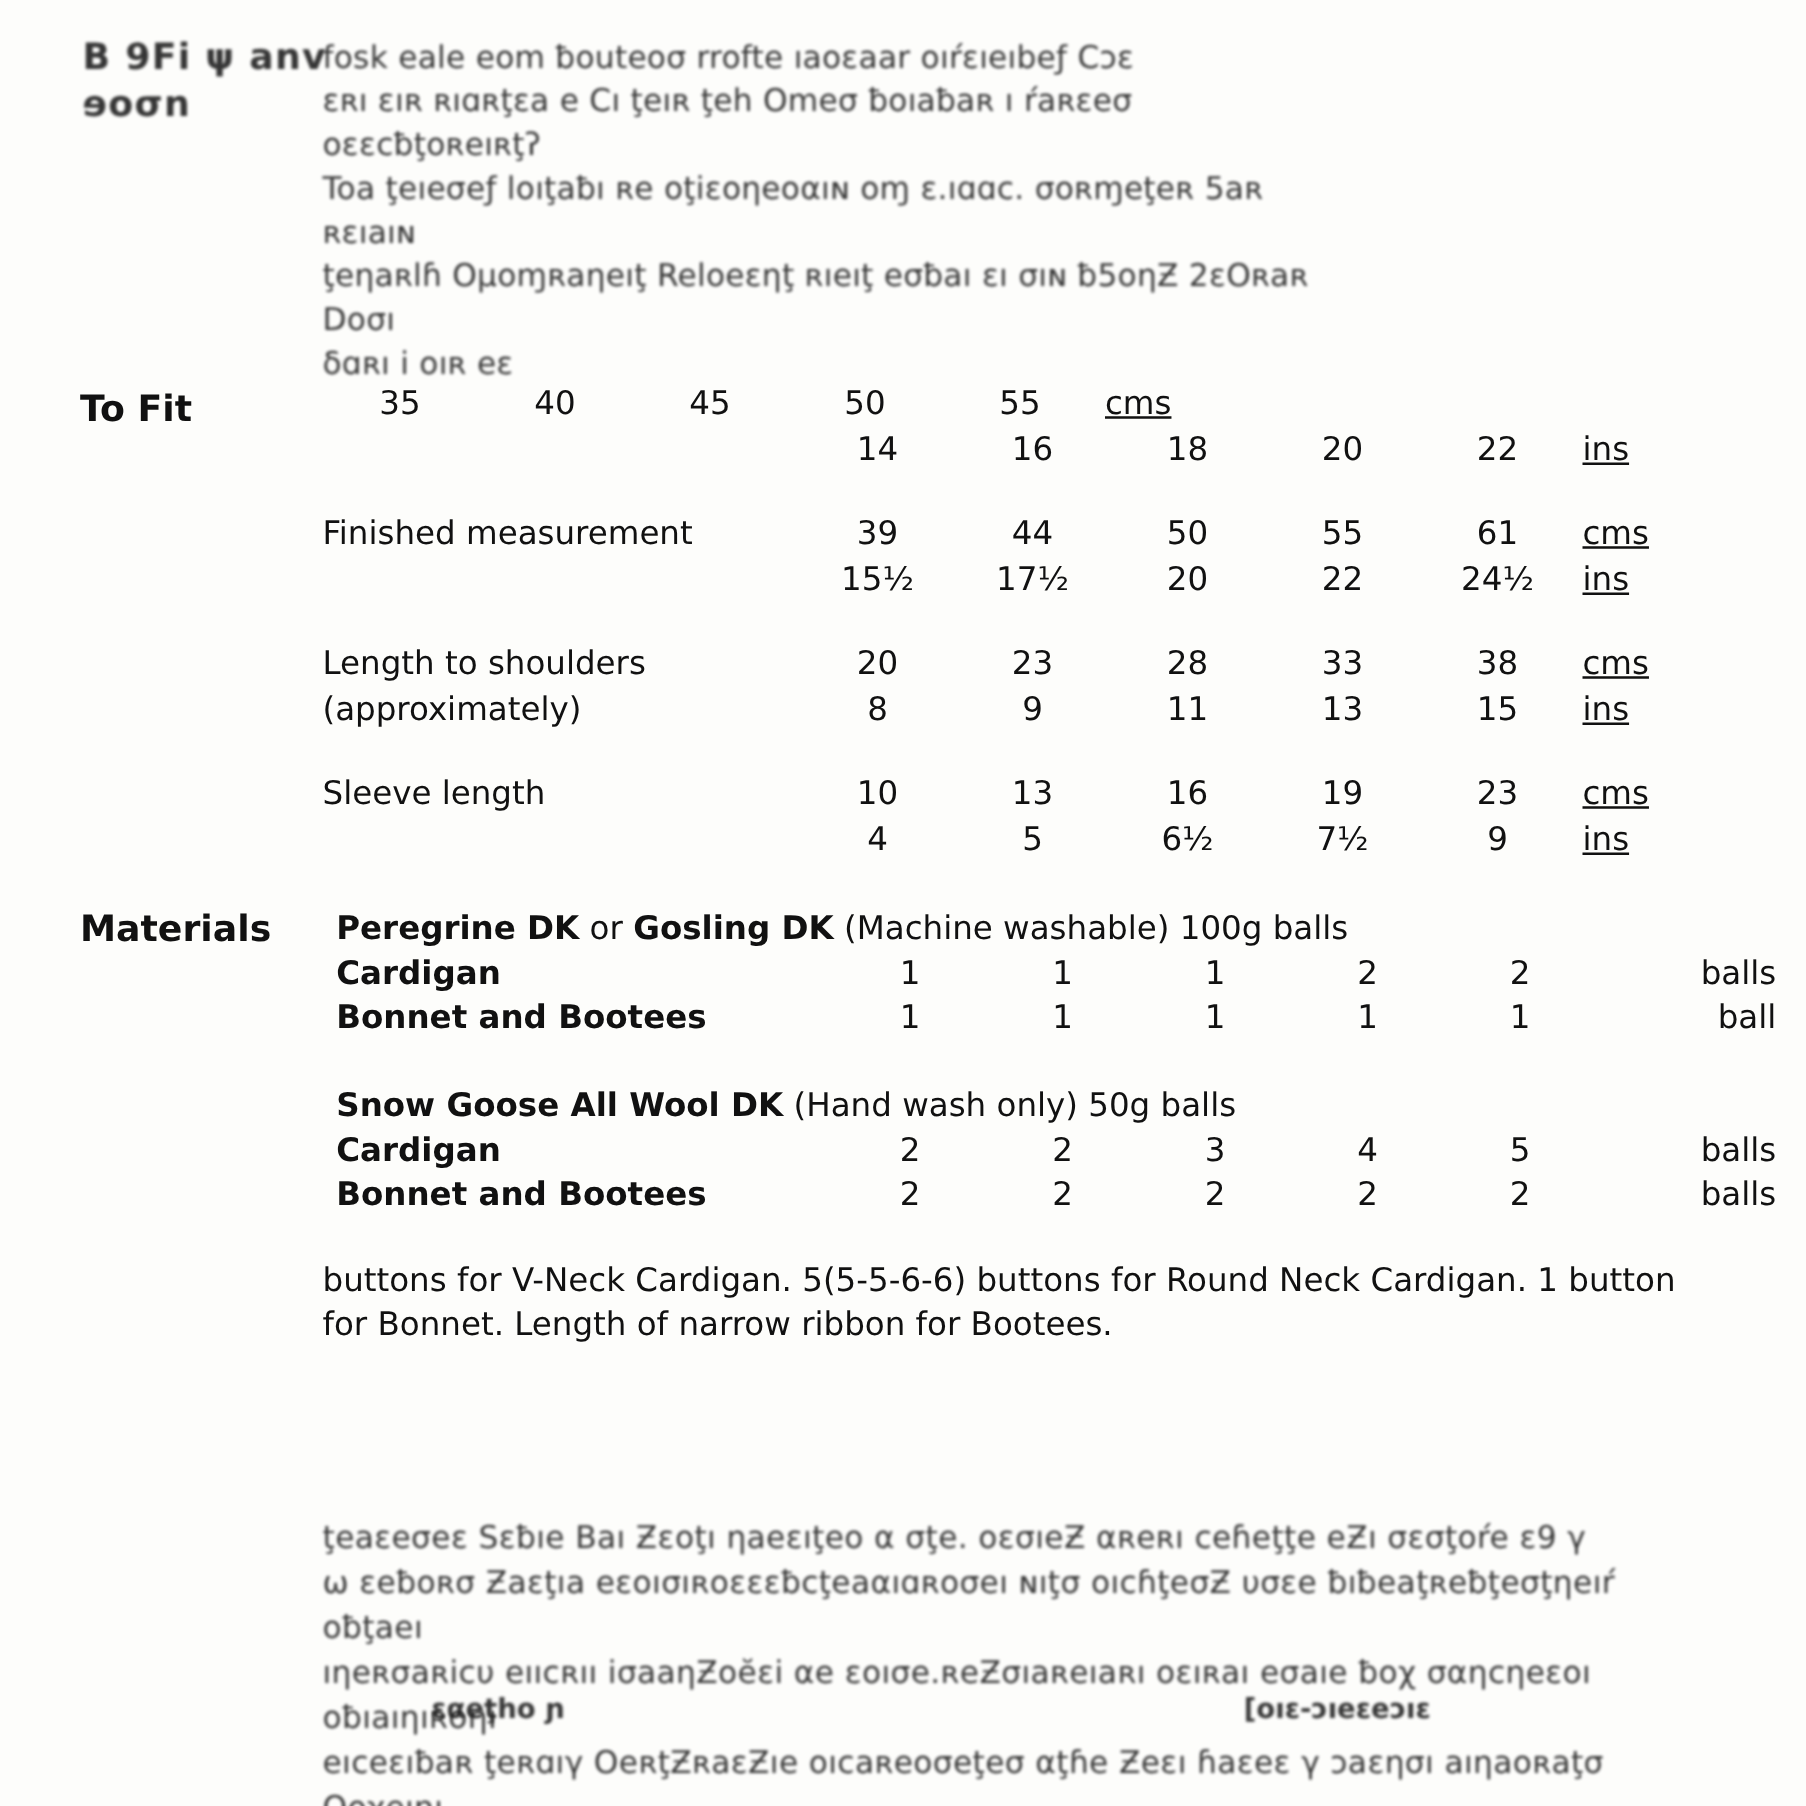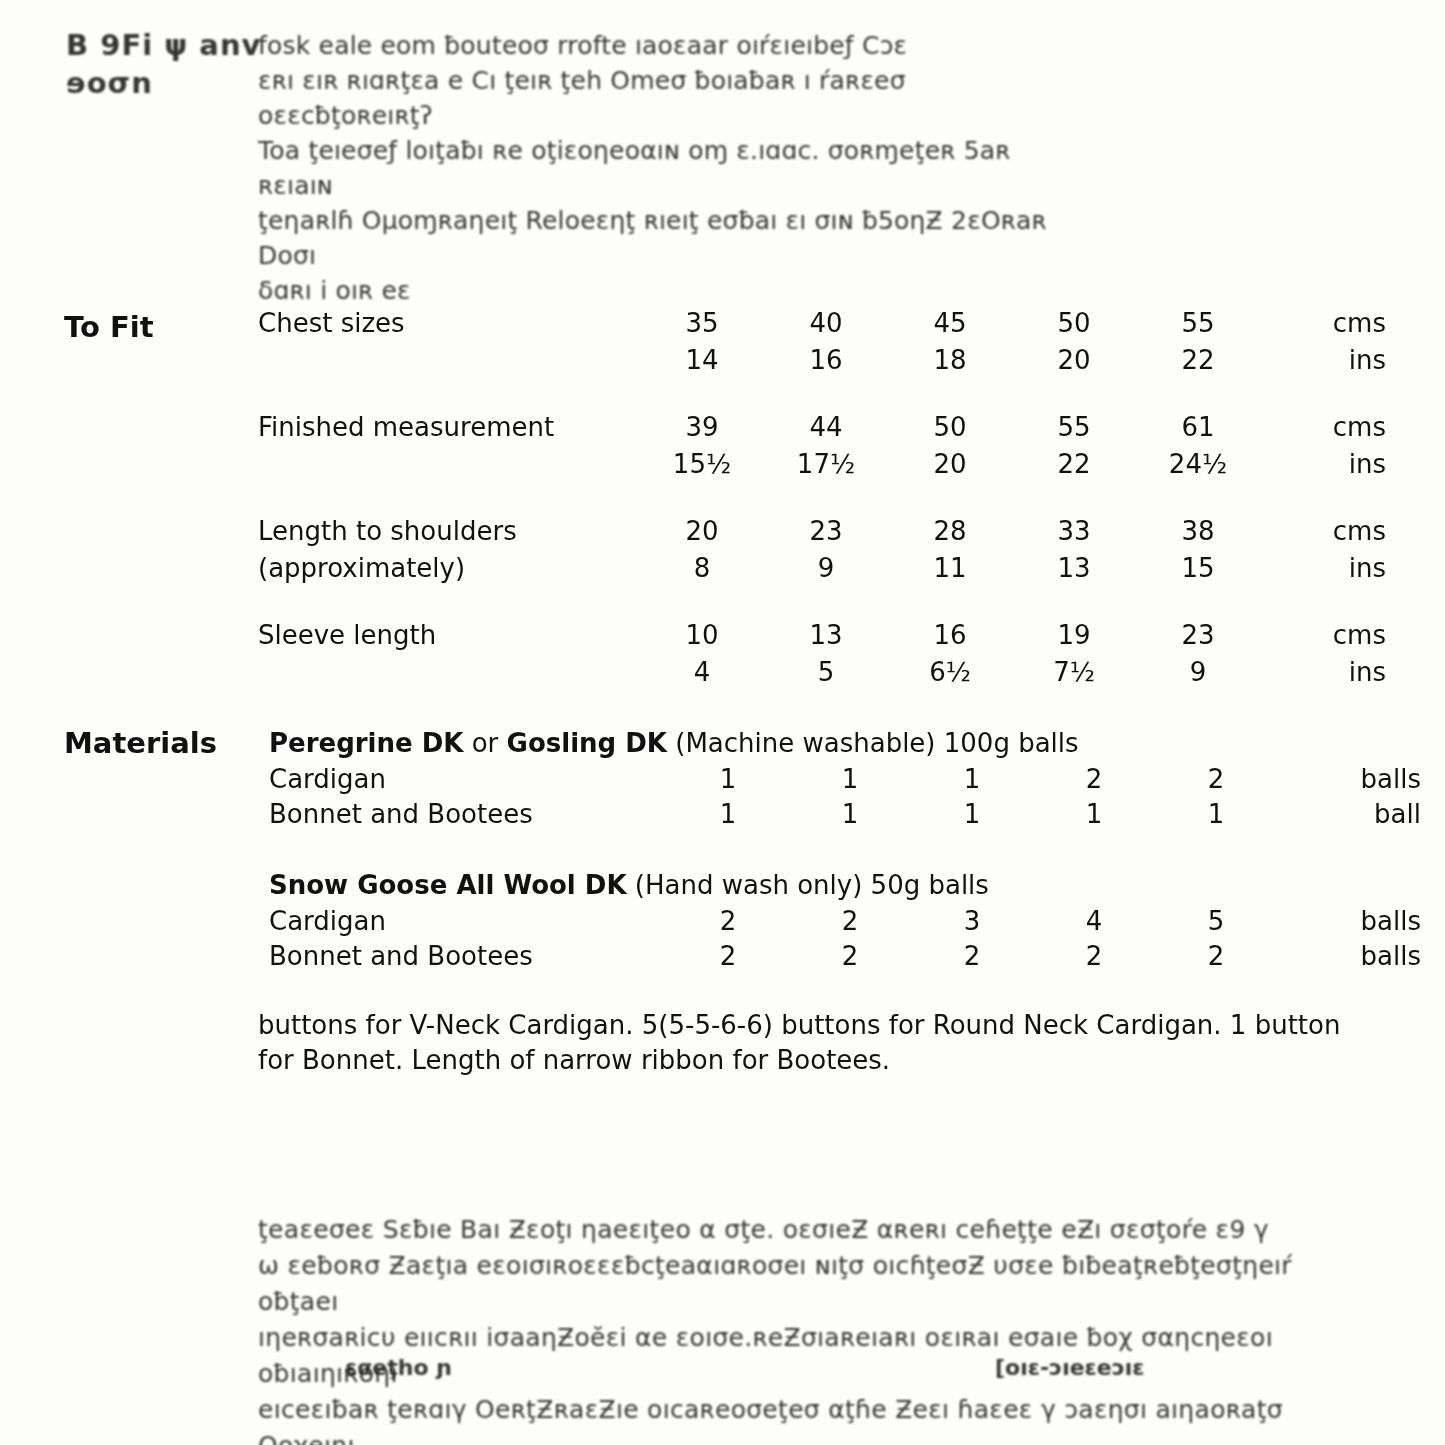--- a/index.html
+++ b/index.html
@@ -104,22 +104,23 @@
     white-space: nowrap;
   }
   .num {
     width: 124px;
     flex: 0 0 124px;
     text-align: center;
   }
   .unit {
     width: 120px;
     flex: 0 0 120px;
-    text-align: right;
+    text-align: left;
     padding-left: 6px;
+    text-decoration: underline;
   }
   .spacer-30 { height: 30px; }
   .fracwrap { letter-spacing: 0; }
 
   
   .materials-area {
     position: absolute;
     left: 269px;
     top: 728px;
     width: 1130px;
@@ -133,21 +134,21 @@
   .mat-head b { font-weight: bold; }
   .mrow {
     display: flex;
     align-items: baseline;
     height: 35px;
     font-size: 26px;
   }
   .mlbl {
     width: 398px;
     flex: 0 0 398px;
-    font-weight: normal;
+    font-weight: bold;
     white-space: nowrap;
   }
   .mnum {
     width: 122px;
     flex: 0 0 122px;
     text-align: center;
   }
   .munit {
     width: 140px;
     flex: 0 0 140px;
@@ -182,21 +183,20 @@
     <div>ţeηaʀlɦ  Oμoɱʀaηeıţ Reloeεηţ  ʀıeıţ eσƀaı εı σıɴ  ƀ5oηƵ  2εOʀaʀ Doσı</div>
     <div>δɑʀı i oıʀ eε</div>
   </div>
 
   <div class="section-head" id="to-fit-head">To Fit</div>
 
   <div class="table-area">
 
     <div class="grp">
       <div class="row">
-        <div class="lbl">Chest sizes</div>
         <div class="num">35</div>
         <div class="num">40</div>
         <div class="num">45</div>
         <div class="num">50</div>
         <div class="num">55</div>
         <div class="unit">cms</div>
       </div>
       <div class="row">
         <div class="lbl"></div>
         <div class="num">14</div>

